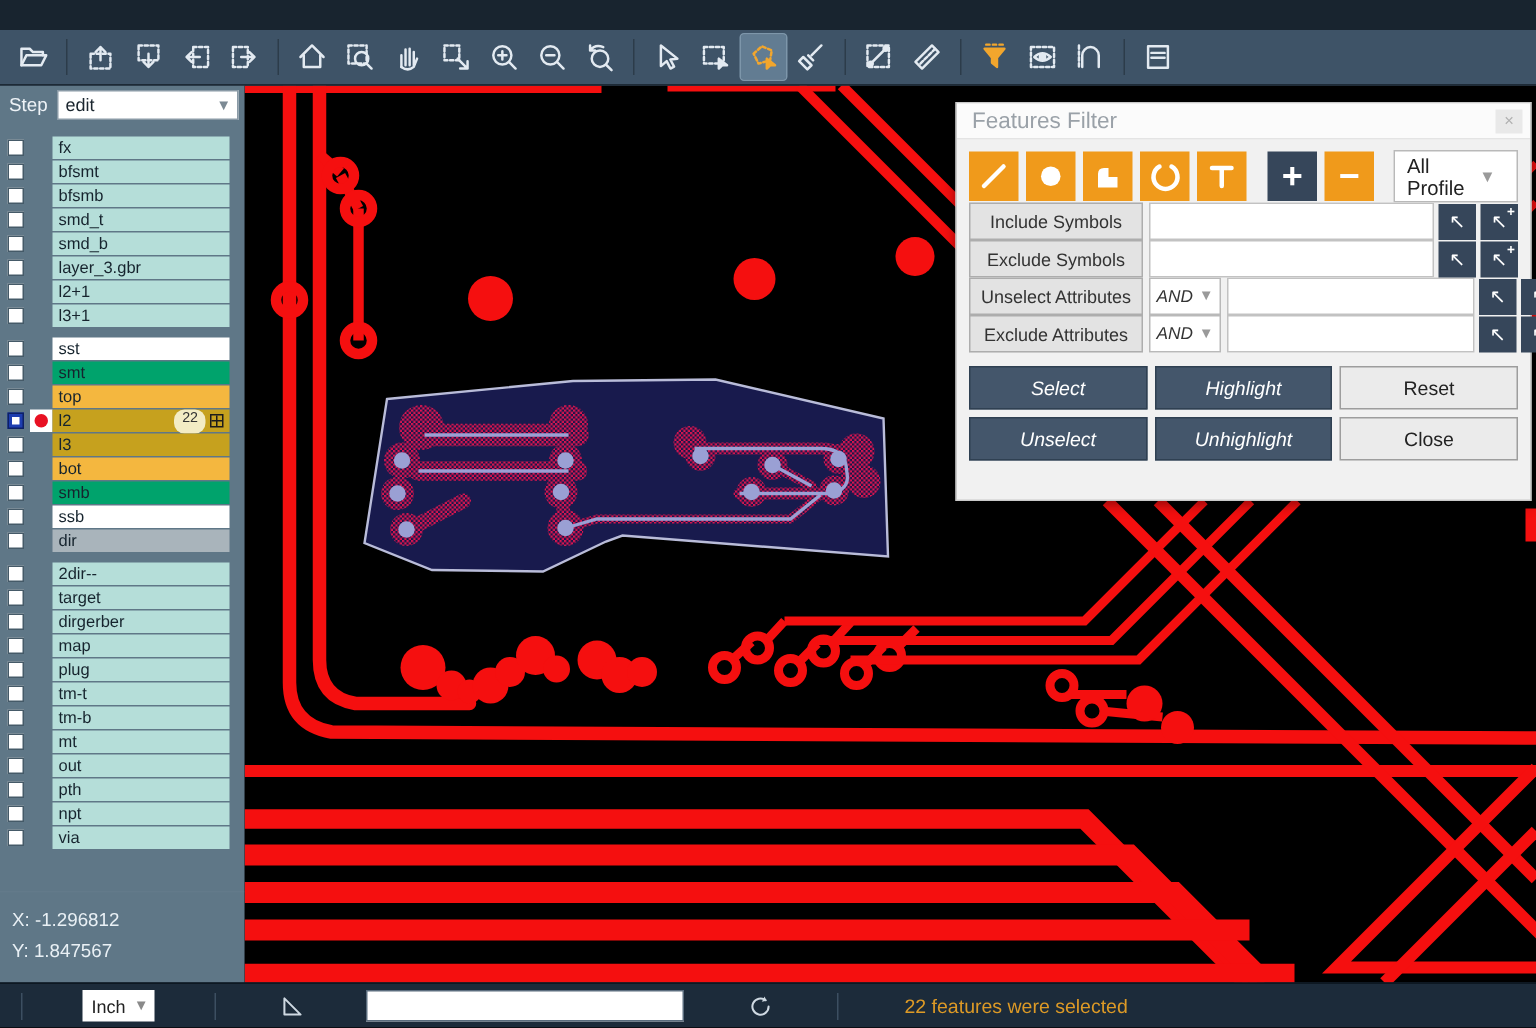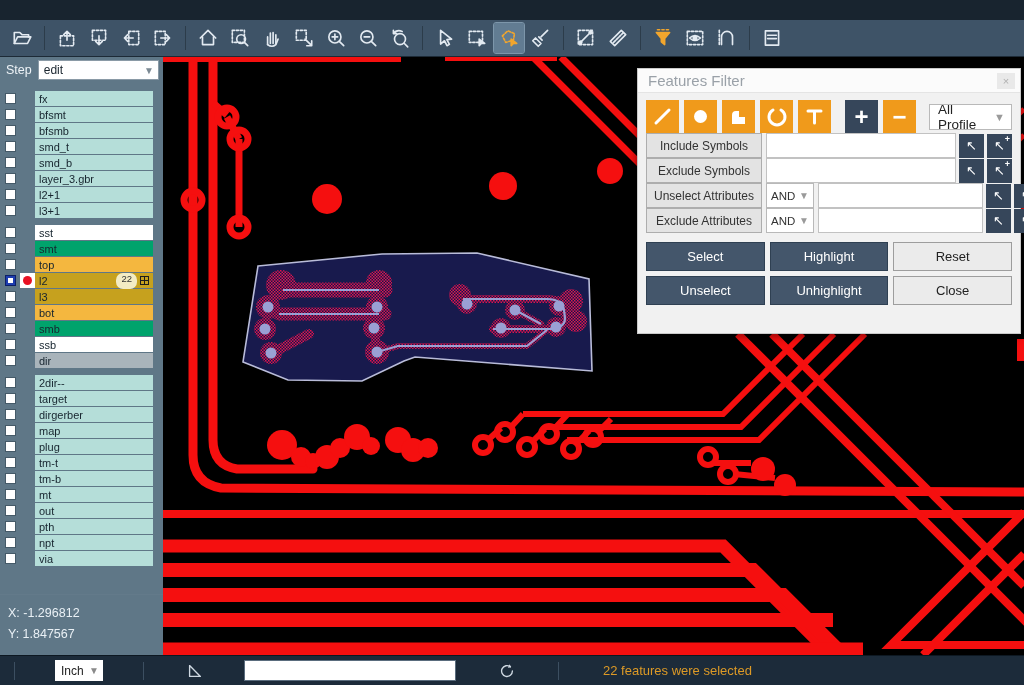--- a/index.html
+++ b/index.html
@@ -81,41 +81,41 @@
   .dtitle .txt { flex:1; font-size:15px; color:#9aa1a8; padding-left:10px; }
   .dclose { width:18px; height:16px; background:#e9e9e9; color:#b0b0b0; font-size:11px;
             display:flex; align-items:center; justify-content:center; margin-right:5px; }
   .dbody { padding:7px 8px 0 8px; }
   .toolrow { display:flex; align-items:center; }
   .obtn { width:33px; height:33px; background:#f09a1b; margin-right:5px; display:flex;
           align-items:center; justify-content:center; flex:0 0 auto; }
   .obtn svg { width:23px; height:23px; }
   .obtn.dark { background:#36465a; margin-left:9px; }
   .pm { color:#fff; font-size:24px; font-weight:bold; line-height:1; }
-  .profile { margin-left:8px; flex:1; height:26px; background:#fff; border:1px solid #b9b9b9;
+  .profile { margin-left:8px; flex:1; height:35px; background:#fff; border:1px solid #b9b9b9;
              display:flex; align-items:center; justify-content:space-between;
-             font-size:13.5px; color:#222; padding:0 6px 0 8px; }
+             font-size:13.5px; color:#222; padding:0 14px 0 8px; }
   .profile .chev { color:#9a9a9a; font-size:11px; }
   .frow { display:flex; align-items:center; height:25px; }
   .flabel { width:116px; height:25px; background:#e3e3e3; border:1px solid #adadad;
             font-size:12px; color:#333; display:flex; align-items:center; justify-content:center;
             flex:0 0 auto; }
   .fop { width:48px; height:25px; background:#fff; border:1px solid #b9b9b9; margin-left:4px;
          font-size:11.5px; color:#333; display:flex; align-items:center;
-         justify-content:space-between; padding:0 4px; flex:0 0 auto; }
+         justify-content:space-between; padding:0 4px; flex:0 0 auto;font-style:italic; }
   .fop .chev { color:#9a9a9a; font-size:10px; }
   .finput { flex:1; height:25px; background:#fff; border:1px solid #c2c2c2; margin-left:4px;
             font-size:12px; padding:0 4px; font-family:"Liberation Sans",sans-serif; }
   .abtn { width:25px; height:24px; background:#36465a; margin-left:3px; color:#fff;
           display:flex; align-items:center; justify-content:center; flex:0 0 auto;
           position:relative; font-size:13px; }
   .abtn .plus { position:absolute; top:0px; right:2px; font-size:9px; font-weight:bold; }
   .actions { display:grid; grid-template-columns:1fr 1fr 1fr; gap:5px; margin-top:9px; }
   .act { height:29px; font-size:13px; display:flex; align-items:center; justify-content:center; }
-  .act.dark { background:#44566b; color:#fff; border:1px solid #2f4052; }
+  .act.dark { background:#44566b; color:#fff; border:1px solid #2f4052;font-style:italic; }
   .act.light { background:#ebebeb; color:#222; border:1px solid #9d9d9d; }
 
   
   .statusbar { position:absolute; left:0; top:655px; width:1024px; height:30px;
                background:#1c2b3a; display:flex; align-items:center; z-index:6;
                border-top:1px solid #0d1822;gap:32px; }
   .ssep { width:1px; height:18px; background:#3c4f61; margin:0 8px; }
   .unit { width:48px; height:21px; background:#fff; display:flex; align-items:center;
           justify-content:space-between; font-size:12px; color:#222; padding:0 4px 0 6px; }
   .unit .chev { color:#8a8a8a; font-size:10px; }

